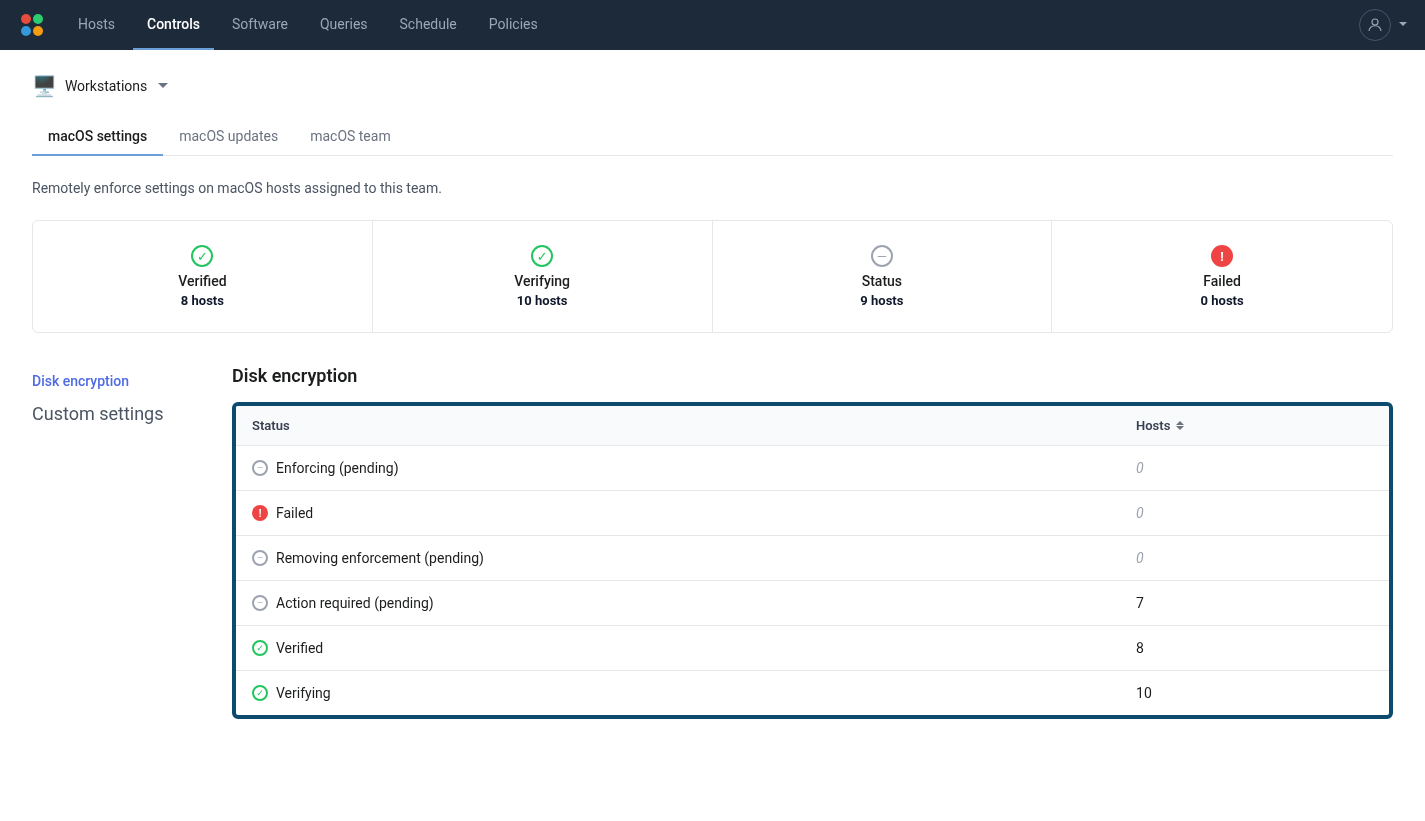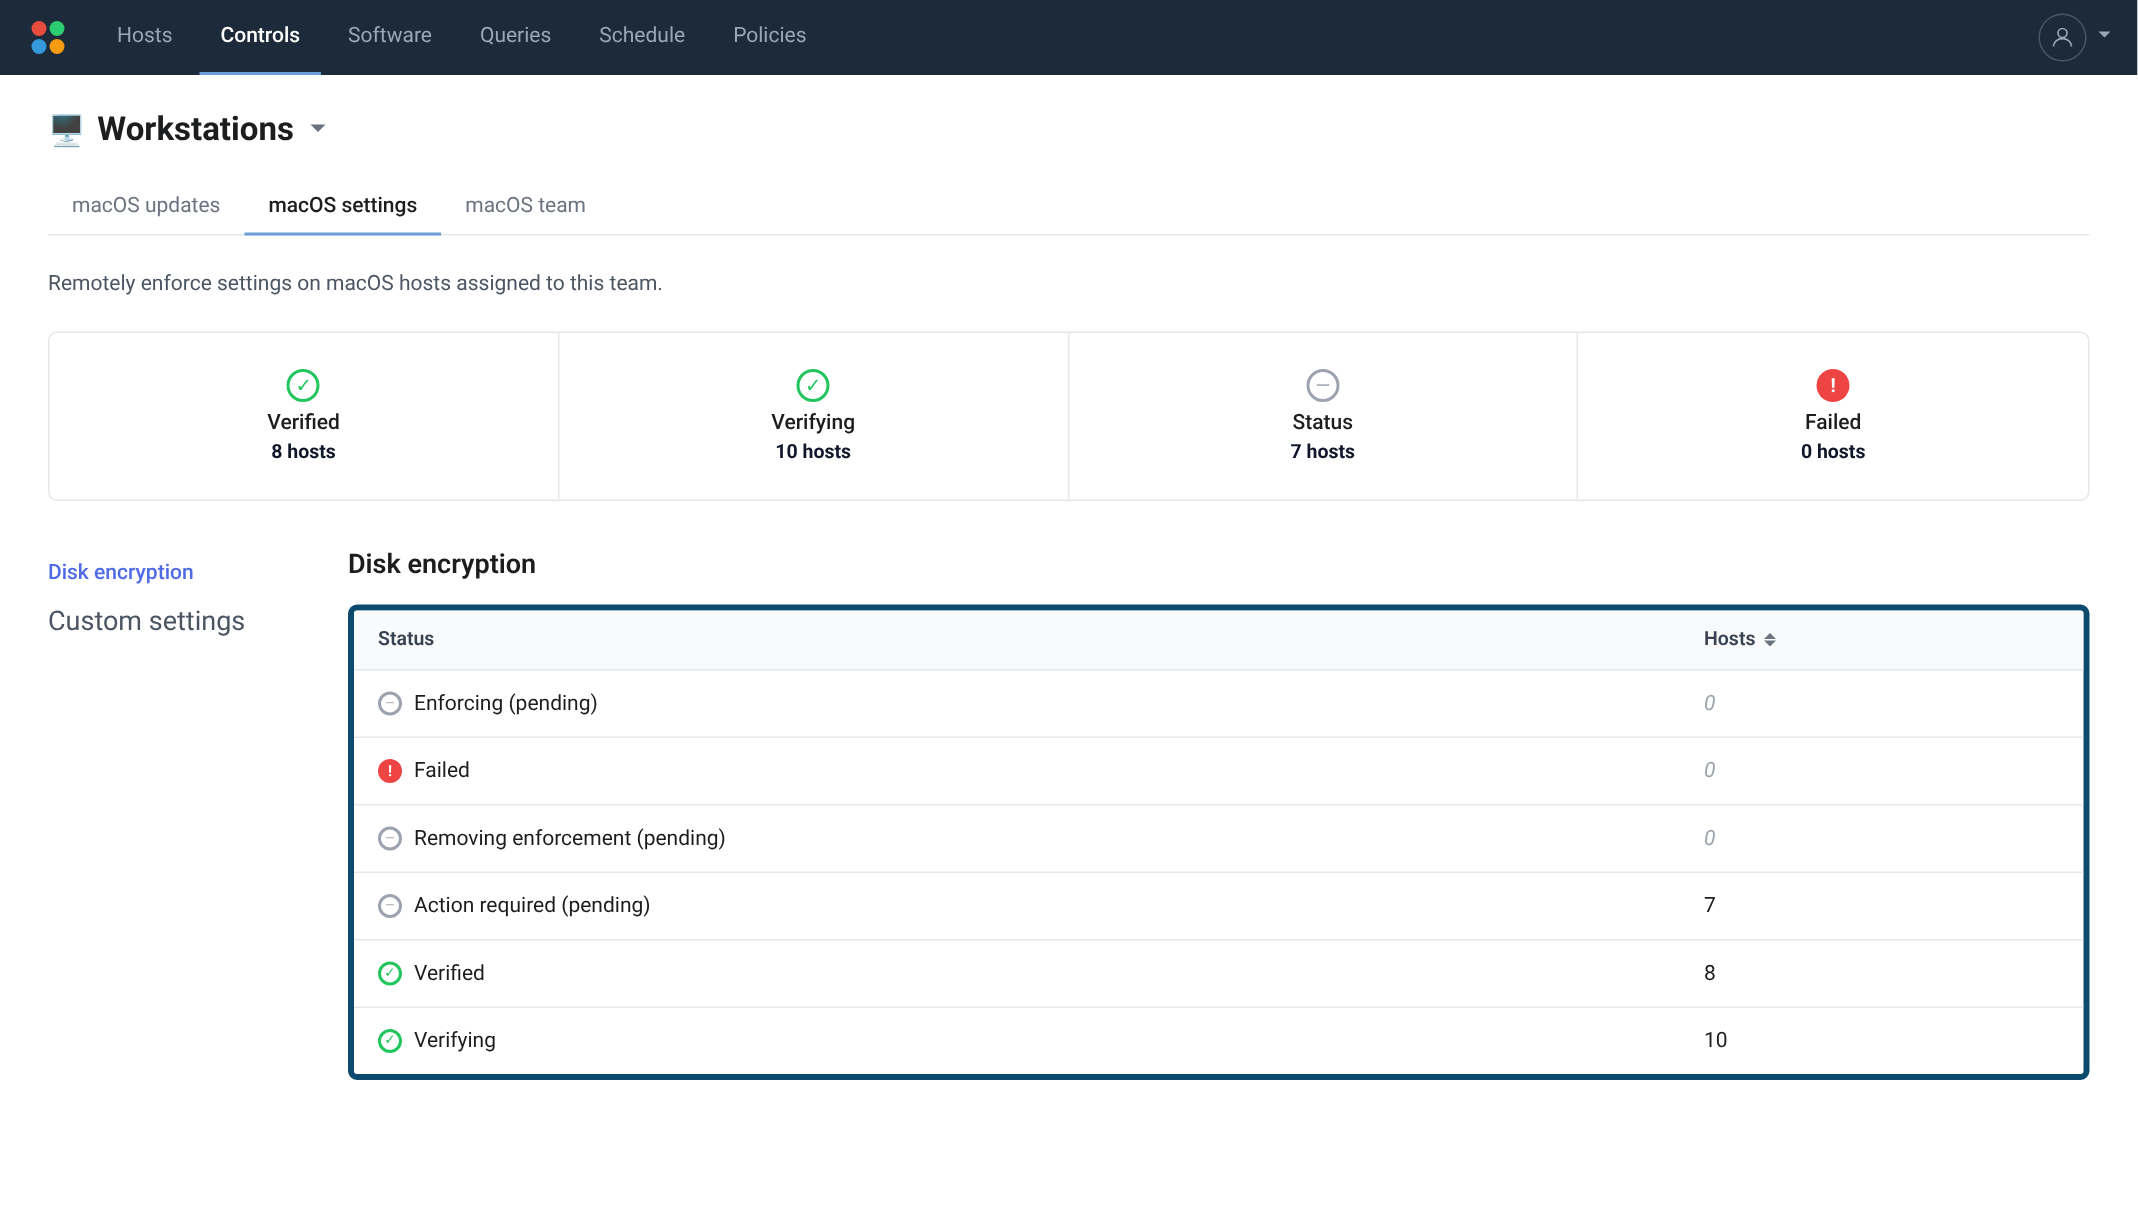--- a/index.html
+++ b/index.html
@@ -57,22 +57,22 @@
       padding: 24px 32px;
     }
 
     .page-header {
       display: flex;
       align-items: center;
       gap: 8px;
       margin-bottom: 20px;
     }
     .page-title {
-      font-size: 22px;
-      font-weight: 700;
+      font-size: 14px;
+      font-weight: 400;
       color: #1c1d1e;
     }
     .page-title-icon {
       font-size: 20px;
     }
     .dropdown-chevron {
       color: #6b7280;
       cursor: pointer;
     }
 
@@ -340,22 +340,22 @@
     <span class="page-title-icon">🖥️</span>
     <span class="page-title">Workstations</span>
     <span class="dropdown-chevron">
       <svg width="16" height="16" viewBox="0 0 16 16" fill="#6b7280">
         <path d="M3 6l5 5 5-5"></path>
       </svg>
     </span>
   </div>
 
   <div class="tabs">
+    <div class="tab active">macOS settings</div>
     <div class="tab">macOS updates</div>
-    <div class="tab active">macOS settings</div>
     <div class="tab">macOS team</div>
   </div>
 
   <p class="description">Remotely enforce settings on macOS hosts assigned to this team.</p>
 
   <div class="status-cards">
 
     <div class="status-card">
       <div style="display:flex;justify-content:center;">
         <div class="circle-check">✓</div>
@@ -370,21 +370,21 @@
       </div>
       <div class="status-card-label">Verifying</div>
       <div class="status-card-count">10 hosts</div>
     </div>
 
     <div class="status-card">
       <div style="display:flex;justify-content:center;">
         <div class="circle-minus">—</div>
       </div>
       <div class="status-card-label">Status</div>
-      <div class="status-card-count">7 hosts</div>
+      <div class="status-card-count">9 hosts</div>
     </div>
 
     <div class="status-card">
       <div style="display:flex;justify-content:center;">
         <div class="circle-exclaim">!</div>
       </div>
       <div class="status-card-label">Failed</div>
       <div class="status-card-count">0 hosts</div>
     </div>
 

